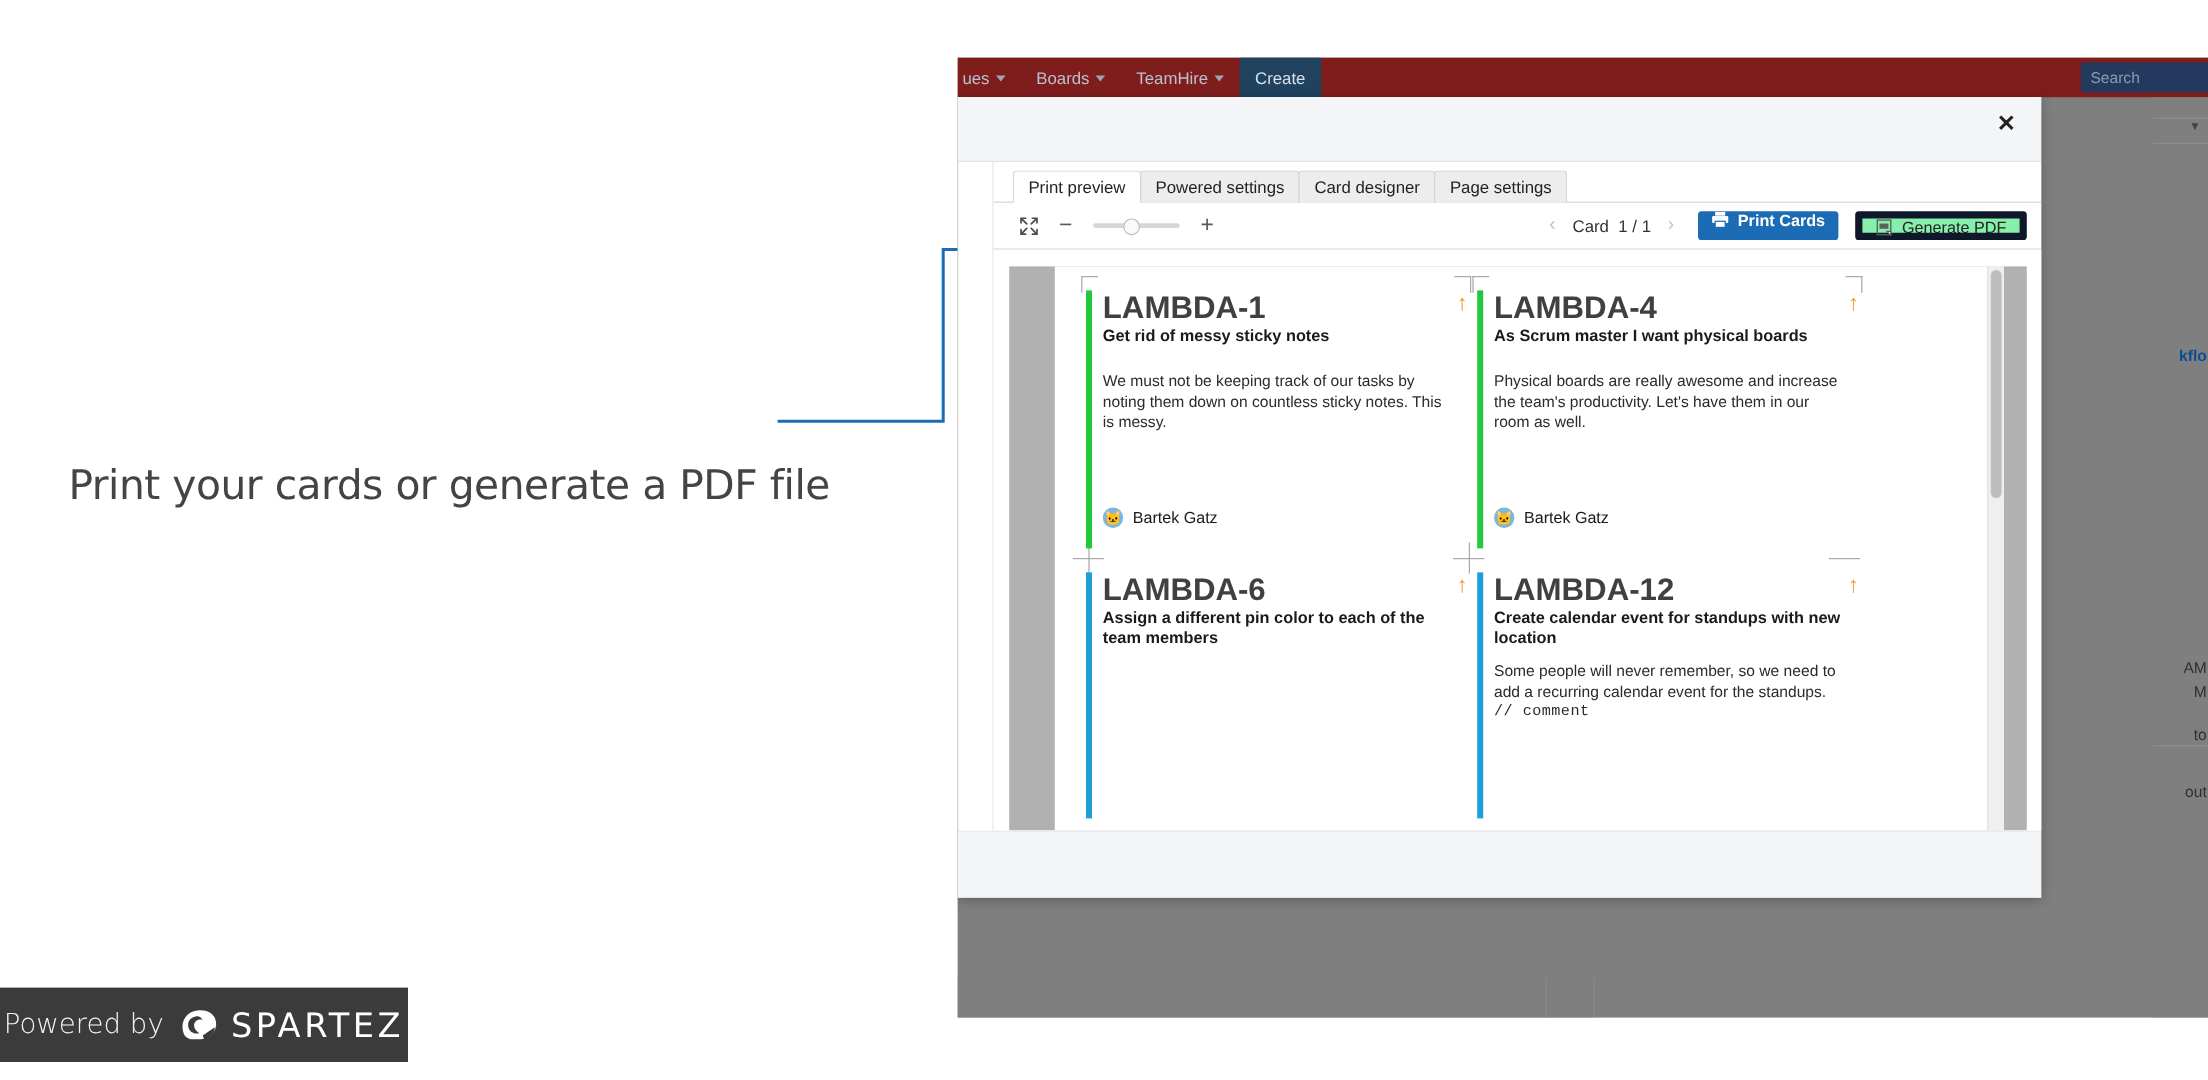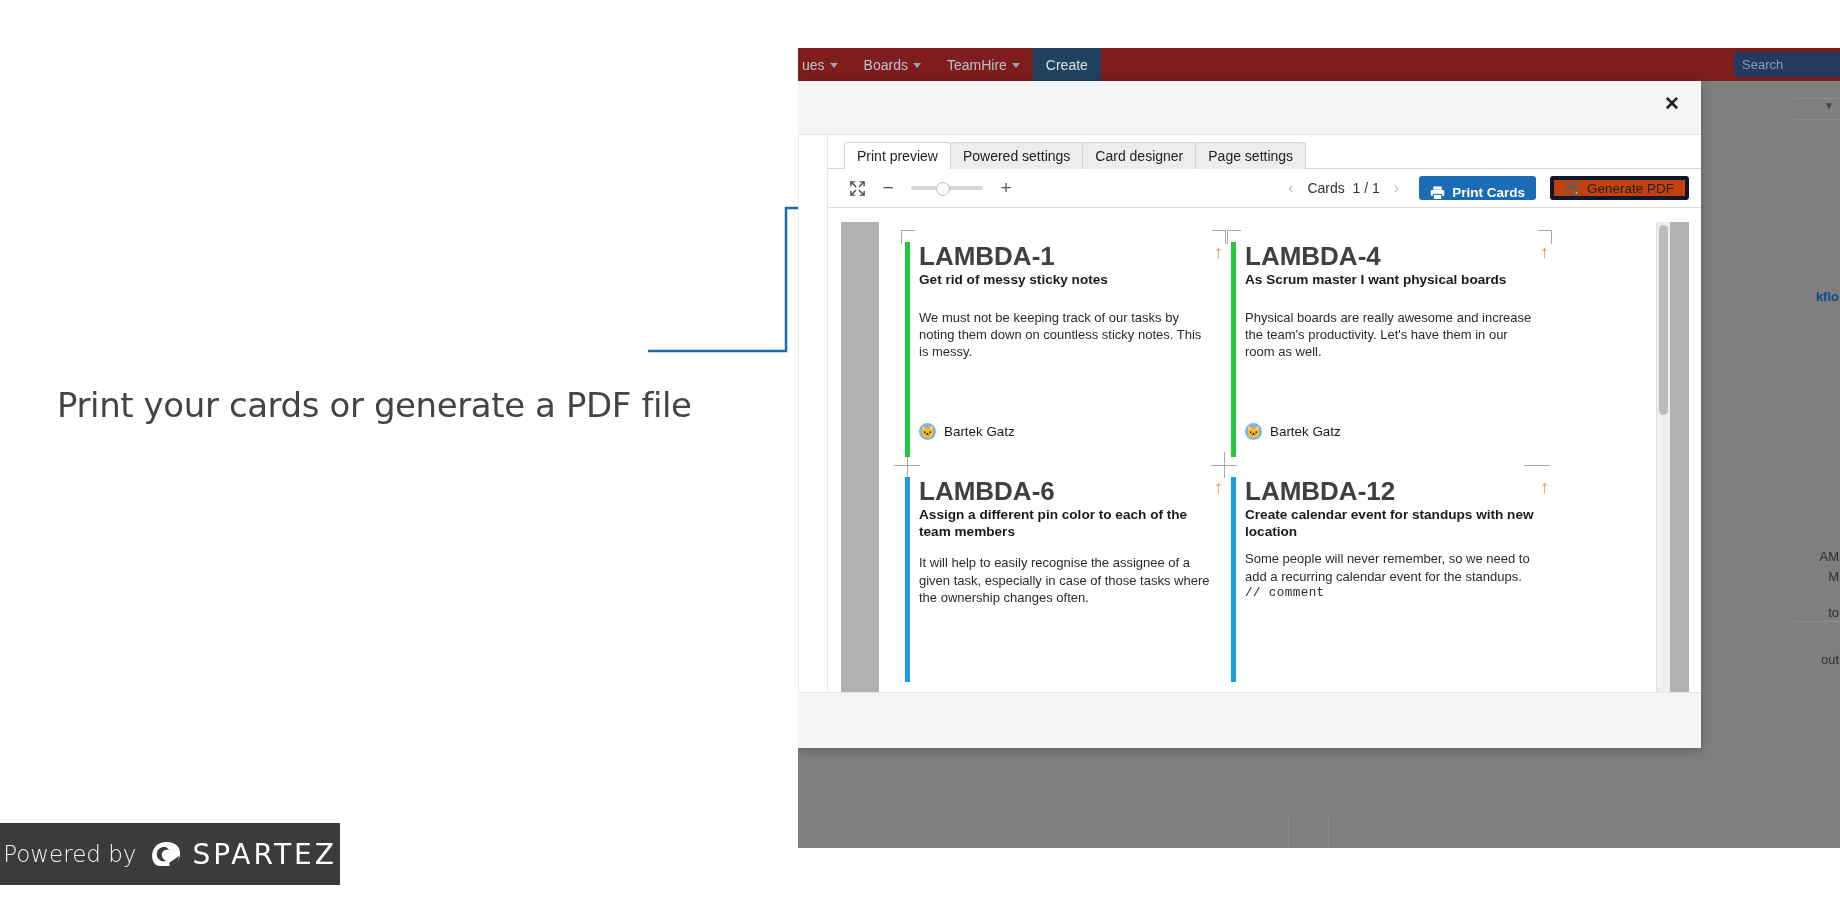--- a/index.html
+++ b/index.html
@@ -160,26 +160,26 @@
   }
   #zoom-knob{
     position:absolute;left:25px;top:-4px;width:12px;height:12px;
     border-radius:50%;background:#fafafa;border:1px solid #bdbdbd;
   }
   #tb-spacer{flex:1;}
   .pager-arrow{color:#c0c0c0;font-size:16px;padding:0 8px;cursor:pointer;}
   #pager-label{font-size:14px;color:#333;white-space:nowrap;}
   #pager-label b{font-weight:400;}
   .tb-btn{
-    height:24px;display:flex;align-items:flex-end;gap:7px;
+    height:24px;display:flex;align-items:flex-start;gap:7px;
     padding:0 11px;border-radius:3px;font-size:13.5px;font-weight:bold;
     cursor:pointer;white-space:nowrap;box-sizing:border-box;
   }
   #btn-print{background:#1b6cb5;color:#ffffff;margin-left:6px;}
-  #btn-pdf{background:#c2410c;color:#222;border:4px solid #0f172a;font-weight:normal;margin-left:8px;}
+  #btn-pdf{background:#86efac;color:#222;border:6px solid #0f172a;font-weight:normal;margin-left:8px;}
 
   
   #preview-canvas{
     position:absolute;left:29px;top:74px;right:0;bottom:0;
     background:#ffffff;padding:13px 0 0 13px;box-sizing:border-box;
     overflow:hidden;
   }
   #preview-grey{
     position:relative;width:848px;height:470px;background:#b1b1b1;
   }
@@ -378,21 +378,21 @@
         <div class="tb-sign">−</div>
         <div id="zoom-slider">
           <div id="zoom-knob"></div>
         </div>
         <div class="tb-sign">+</div>
 
         <div id="tb-spacer"></div>
 
         <div class="pager-arrow">‹</div>
         <div id="pager-label">
-          <span>Cards</span>&nbsp;&nbsp;<b>1</b>&nbsp;<span>/</span>&nbsp;<b>1</b>
+          <span>Card</span>&nbsp;&nbsp;<b>1</b>&nbsp;<span>/</span>&nbsp;<b>1</b>
         </div>
         <div class="pager-arrow">›</div>
 
         <div class="tb-btn" id="btn-print">
           <svg width="15" height="14" viewBox="0 0 16 15">
             <rect x="3.5" y="0.5" width="9" height="3.5" fill="#fff"></rect>
             <rect x="0.8" y="4.2" width="14.4" height="6.4" rx="1.2" fill="#fff"></rect>
             <rect x="3.5" y="9" width="9" height="5.5" fill="#fff" stroke="#1b6cb5" stroke-width="1.1"></rect>
           </svg>
           <span>Print Cards</span>
@@ -451,21 +451,20 @@
                   <span>Bartek Gatz</span>
                 </div>
               </div>
 
               <div class="jcard" style="left:26px;top:255px;height:205px;">
                 <div class="bar" style="background:#1b9fd8;"></div>
                 <div class="inner">
                   <div class="prio">↑</div>
                   <div class="key">LAMBDA-6</div>
                   <div class="summary">Assign a different pin color to each of the team members</div>
-                  <div class="desc" style="margin-top:14px;">It will help to easily recognise the assignee of a given task, especially in case of those tasks where the ownership changes often.</div>
                 </div>
               </div>
 
               <div class="jcard" style="left:352px;top:255px;height:205px;">
                 <div class="bar" style="background:#1b9fd8;"></div>
                 <div class="inner">
                   <div class="prio">↑</div>
                   <div class="key">LAMBDA-12</div>
                   <div class="summary">Create calendar event for standups with new location</div>
                   <div class="desc" style="margin-top:10px;">Some people will never remember, so we need to add a recurring calendar event for the standups.</div>

